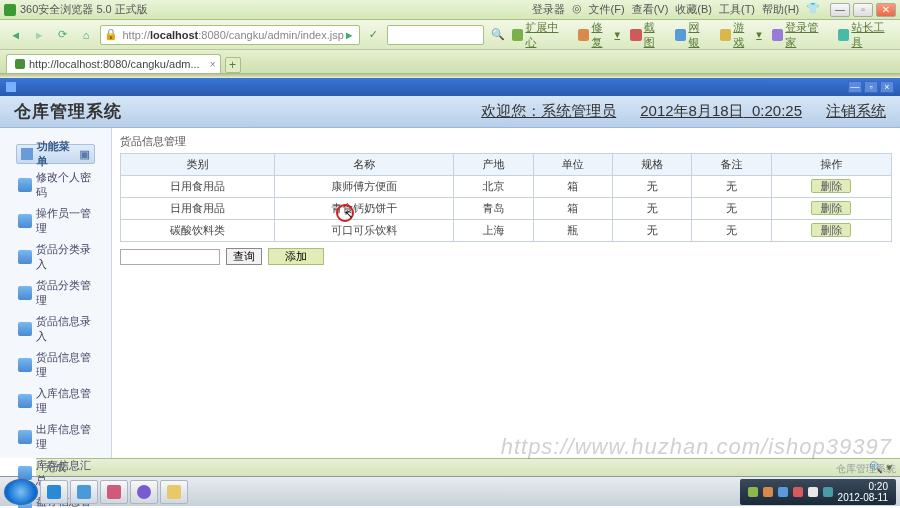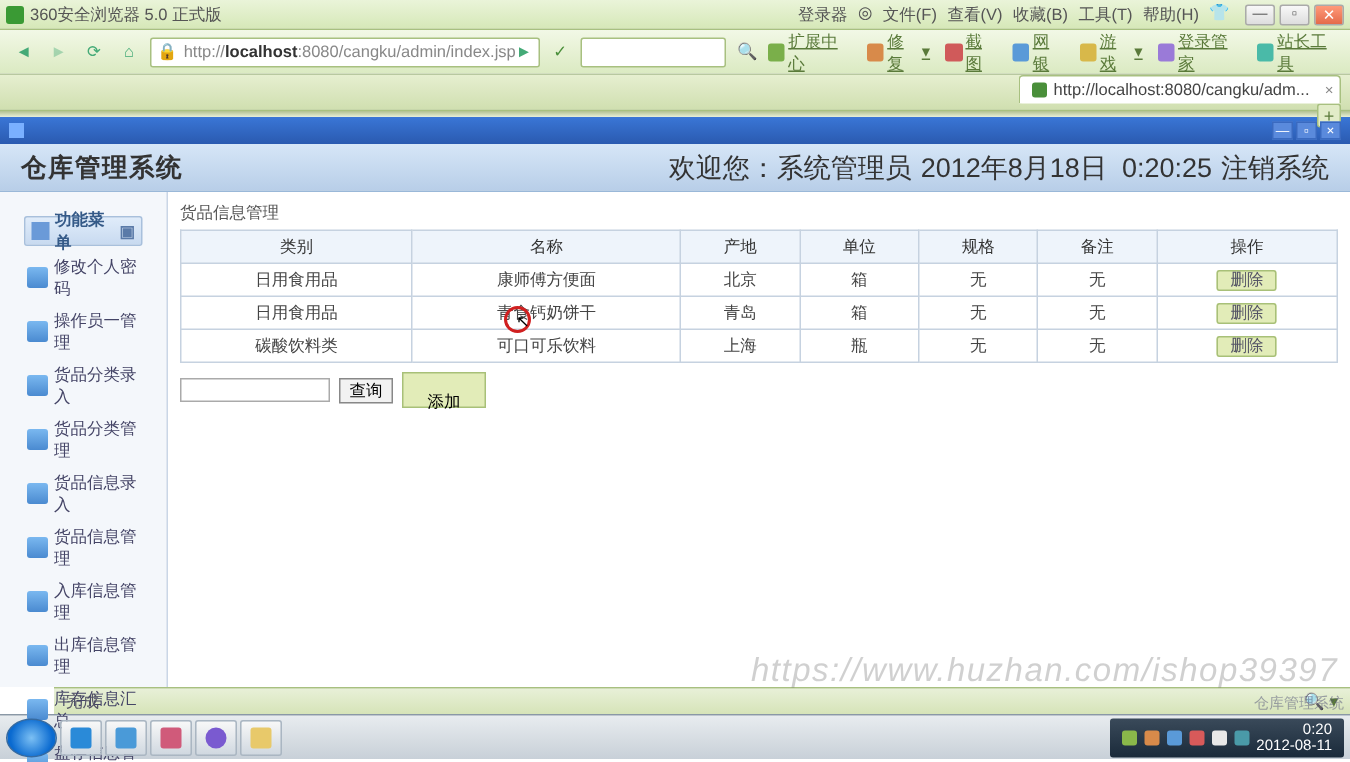--- a/index.html
+++ b/index.html
@@ -18,38 +18,38 @@
     .br-nav { height:30px; background:linear-gradient(#f2f8e6,#dbeac2); display:flex; align-items:center; padding:0 6px; gap:4px; border-bottom:1px solid #b8c8a0; }
     .nav-btn { width:20px; height:20px; display:flex; align-items:center; justify-content:center; color:#4a7; }
     .addr-bar { flex:1; height:20px; background:#fff; border:1px solid #a8c080; border-radius:2px; display:flex; align-items:center; padding:0 4px; font-size:11px; color:#888; }
     .addr-bar .lock { color:#4a7; margin-right:4px; }
     .addr-bar strong { color:#333; }
     .search-bar { width:100px; height:20px; background:#fff; border:1px solid #a8c080; border-radius:2px; }
     .br-tools { display:flex; gap:10px; font-size:11px; color:#5a7a3a;text-decoration:underline; }
     .br-tools span { display:flex; align-items:center; gap:2px; }
     .br-tools i { width:12px; height:12px; background:#7aaf4a; border-radius:2px; display:inline-block; }
 
-    .br-tabs { height:24px; background:linear-gradient(#e6efd0,#d0dfb0); display:flex; align-items:flex-end; padding:0 6px; border-bottom:1px solid #a8c080;flex-direction:column;}
+    .br-tabs { height:24px; background:linear-gradient(#e6efd0,#d0dfb0); display:flex; align-items:flex-end; padding:0 6px; border-bottom:1px solid #a8c080;}
     .br-tab { background:#fff; border:1px solid #a8c080; border-bottom:none; border-radius:3px 3px 0 0; padding:3px 20px 3px 8px; font-size:11px; color:#444; display:flex; align-items:center; position:relative; gap:4px; }
     .br-tab .favi { width:10px; height:10px; background:#4a8f3a; border-radius:2px;}
     .br-tab .tab-x { position:absolute; right:4px; color:#888; font-size:10px;}
     .br-addtab { margin-left:4px; width:16px; height:16px; background:#e2ecc8; border:1px solid #a8c080; border-radius:2px; display:flex; align-items:center; justify-content:center; color:#5a7a3a; font-size:12px; }
 
     .shadow { height:4px; background:linear-gradient(#b0c090,#e8efd8); }
 
     
     .inner-title { height:18px; background:linear-gradient(#3a76d6,#2a5ab0); color:#fff; display:flex; align-items:center; padding:0 6px; font-size:10px; }
     .inner-title .cube { width:10px; height:10px; background:#7ab0ff; margin-right:4px; }
     .inner-title .winctl { margin-left:auto; display:flex; gap:2px;}
     .inner-title .winctl span { width:14px; height:12px; background:#5a8adc; border:1px solid #3a6ac0; display:flex; align-items:center; justify-content:center; font-size:9px; }
 
     
     .app-head { height:32px; background:linear-gradient(#d6e6f7,#b8cee8); border-bottom:1px solid #9ab8d8; display:flex; align-items:center; padding:0 14px; }
     .app-head h1 { font-size:17px; font-weight:bold; color:#333; letter-spacing:1px; }
-    .app-head .right { margin-left:auto; font-size:18px; color:#333; display:flex; gap:6px; align-items:center; }
+    .app-head .right { margin-left:auto; font-size:15px; color:#333; display:flex; gap:24px; align-items:center;text-decoration:underline; }
     .app-head .logout { color:#333; }
 
     
     .layout { display:flex; height:330px; }
     .sidebar { width:112px; background:#f4f7fb; border-right:1px solid #cad6e6; padding:16px; }
     .side-head { background:linear-gradient(#e0ecfa,#c8daf0); border:1px solid #a8c0dc; height:20px; display:flex; align-items:center; padding:0 4px; font-size:11px; font-weight:bold; color:#355a88; margin-bottom:3px; border-radius:2px;}
     .side-head .ic { width:12px; height:12px; background:#6a9ad8; margin-right:4px;}
     .side-item { display:flex; align-items:center; gap:4px; padding:3px 2px; font-size:11px; color:#446; cursor:pointer; }
     .side-item .si { width:14px; height:14px; background:linear-gradient(#7ab8f0,#4a8ad0); border-radius:2px; flex-shrink:0; }
 
@@ -57,21 +57,21 @@
     .panel-title { font-size:11px; color:#555; margin-bottom:4px; }
 
     table { width:100%; border-collapse:collapse; font-size:11px;}
     th, td { border:1px solid #c6d2e0; padding:3px 6px; text-align:center; color:#444;}
     th { background:#eef4fb; font-weight:normal; color:#333;}
     .del-btn { background:#e2ecb8; border:1px solid #a8c078; padding:0 8px; font-size:11px; color:#556; cursor:pointer; border-radius:2px;}
 
     .form-row { margin-top:6px; display:flex; align-items:center; gap:6px;}
     .form-row input[type=text]{ width:100px; height:16px; border:1px solid #aaa; padding:0 3px; }
     .qbtn { background:#f2f2f2; border:1px solid #888; padding:0 6px; height:17px; font-size:11px; cursor:pointer; }
-    .abtn { background:#e2ecb8; border:1px solid #a8c078; padding:11px 16px; height:17px; font-size:11px; cursor:pointer;}
+    .abtn { background:#e2ecb8; border:1px solid #a8c078; padding:0 16px; height:17px; font-size:11px; cursor:pointer;}
 
     
     .cursor-ring { position:absolute; left:336px; top:204px; width:18px; height:18px; border:2px solid #d02020; border-radius:50%; pointer-events:none;}
     .cursor-arrow { position:absolute; left:344px; top:208px; font-size:11px; color:#000; pointer-events:none;}
 
     
     .watermark { position:absolute; right:8px; bottom:48px; color:rgba(120,120,120,.35); font-size:22px; font-style:italic; letter-spacing:1px; pointer-events:none;}
     .watermark2 { position:absolute; right:4px; bottom:32px; color:rgba(80,80,120,.5); font-size:10px;}
 
     

